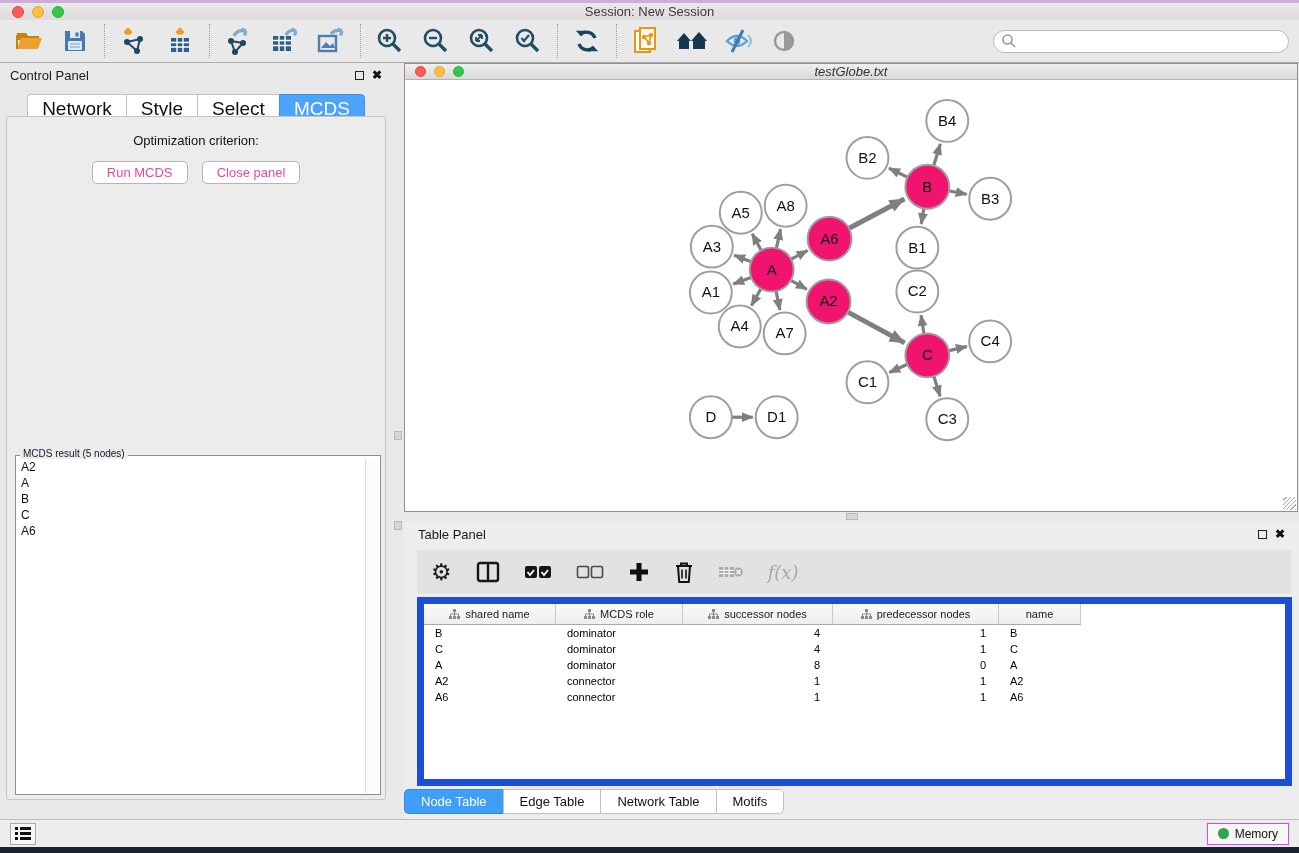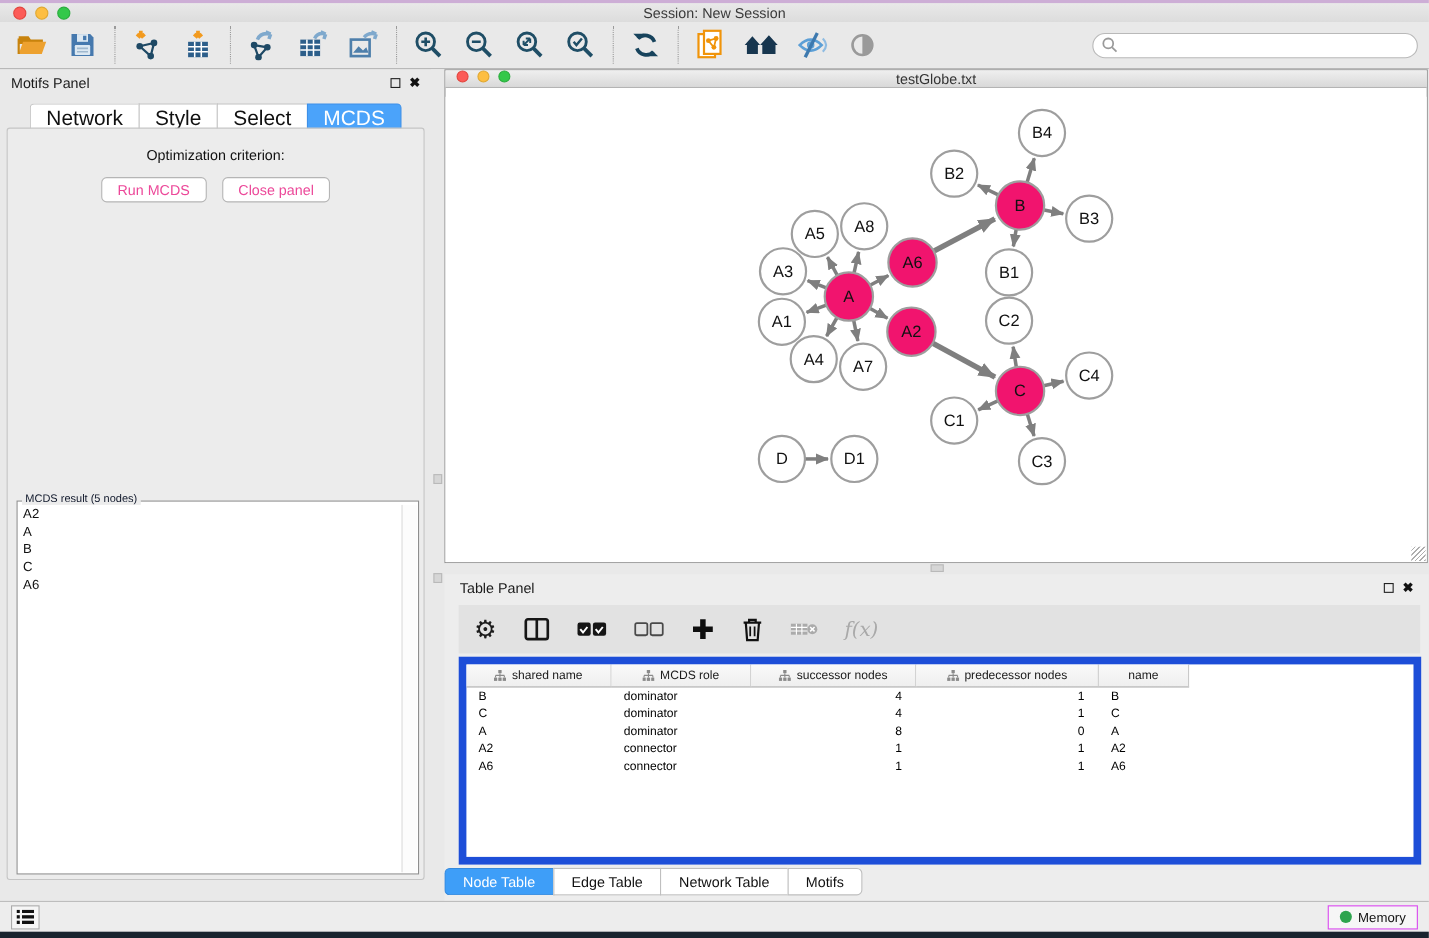--- a/index.html
+++ b/index.html
@@ -64,21 +64,21 @@
   #result-scroll { position:absolute; top:3px; bottom:1px; right:1px; width:14px; background:#FCFCFC; border-left:1px solid #DCDCDC; }
 
   
   #v-splitter { position:absolute; left:392px; top:0; width:12px; height:756px; background:#E9E9E9; }
   .grip-v { position:absolute; left:2px; width:8px; height:9px; background:#D6D6D6; border:1px solid #B9B9B9; }
 
   
   #right-col { position:absolute; left:404px; top:0; right:0; height:756px; }
   #net-window { position:absolute; left:0; top:0; right:1px; height:449px; border:1px solid #8F8F8F; background:#fff; }
   #net-titlebar { height:16px; background:linear-gradient(#EFEFEF,#D9D9D9); border-bottom:1px solid #B4B4B4;
-    display:flex; position:relative; }
+    display:flex; align-items:center; position:relative;font-style:italic; }
   #net-title { position:absolute; left:0; right:0; text-align:center; font-size:13px; color:#333; }
   #net-canvas { position:absolute; left:0; top:24px; right:0; bottom:0; background:#fff; overflow:hidden; }
   #graph-svg { width:100%; height:100%; }
   #resize-grip { position:absolute; right:1px; bottom:1px; width:13px; height:13px;
     background:repeating-linear-gradient(135deg, transparent 0 2px, #ADADAD 2px 3px); }
 
   
   #h-splitter { position:absolute; left:0; right:0; top:449px; height:10px; background:#E9E9E9; }
   .grip-h { position:absolute; top:1px; width:12px; height:7px; background:#D6D6D6; border:1px solid #B9B9B9; }
 
@@ -277,21 +277,21 @@
           </svg>
         <input id="search-input" placeholder="" style="">
       </div>
     </div>
   </div>
 
   <div id="main">
 
     <div id="control-panel">
       <div class="panel-head">
-        <span class="panel-title">Motifs Panel</span>
+        <span class="panel-title">Control Panel</span>
         <span class="panel-head-icons">
           <span class="float-ic"></span>
           <span class="close-ic">✖</span>
         </span>
       </div>
       <div id="cp-tabs">
           <div class="cp-tab">Network</div>
           <div class="cp-tab">Style</div>
           <div class="cp-tab">Select</div>
           <div class="cp-tab active">MCDS</div>

